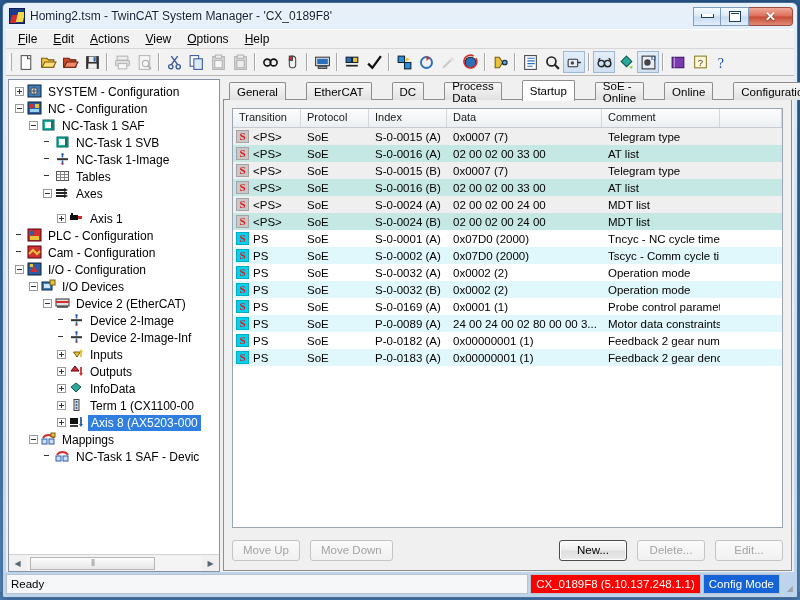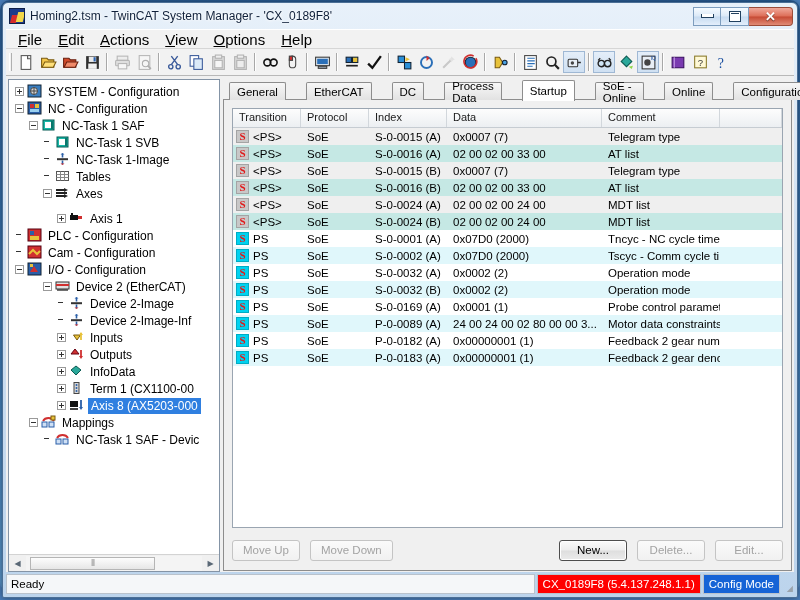--- a/index.html
+++ b/index.html
@@ -8,21 +8,20 @@
     width: 800px; height: 600px;
     overflow: hidden;
     font-family: "Liberation Sans", sans-serif;
     font-size: 11px;
     background: #4a7ebb;
   }
   .desktop {
     width: 800px; height: 592px;
     background: linear-gradient(180deg,#2a5d96 0%,#3d7ab5 60%,#5a95c9 100%);
     position: relative;
-    border-radius: 10px;
   }
   
   .window {
     position: absolute; left: 2px; top: 2px;
     width: 796px; height: 596px;
     background: linear-gradient(180deg,#e8f1fa 0%,#cfe0f2 40%,#bcd4ec 100%);
     border: 1px solid #4b6f96;
     border-radius: 6px 6px 2px 2px;
     box-shadow: 0 0 6px rgba(0,0,0,.45);
     display: flex; flex-direction: column;
@@ -86,21 +85,21 @@
   .menubar {
     flex: 0 0 20px; height: 20px;
     background: #f2f2f2;
     border-top: 1px solid #fff;
     border-bottom: 1px solid #d6d6d6;
     display: flex; align-items: center;
     padding-left: 4px;
     margin: 0 3px;
   }
   .menu-item {
-    padding: 2px 8px; font-size: 15px; color: #000; cursor: default;
+    padding: 2px 8px; font-size: 12px; color: #000; cursor: default;
   }
   .menu-item u { text-decoration: underline; }
   
   .toolbar {
     flex: 0 0 27px; height: 27px;
     background: #f2f2f2;
     border-bottom: 1px solid #b8b8b8;
     display: flex; align-items: center;
     margin: 0 3px;
     padding-left: 3px;
@@ -640,20 +639,29 @@
             </div>
             <div class="tnode" style="padding-left: 4px;">
               <div class="expander"></div>
               <div class="ticon"><svg width="16" height="14" viewBox="0 0 16 14">
                   <rect x="1" y="1" width="13" height="12" fill="#2a5fa8" stroke="#123"></rect>
                   <path d="M3 10l4-6 4 6z" fill="#d03030"></path>
                   <rect x="3" y="2" width="3" height="3" fill="#e8c23a"></rect>
                 </svg></div>
               <span class="tlabel">I/O - Configuration</span>
             </div>
+            <div class="tnode" style="padding-left: 18px;">
+              <div class="expander"></div>
+              <div class="ticon"><svg width="16" height="14" viewBox="0 0 16 14">
+                  <rect x="1" y="3" width="10" height="8" fill="#3a7ec0" stroke="#123"></rect>
+                  <rect x="3" y="5" width="6" height="4" fill="#cfe6f8"></rect>
+                  <rect x="9" y="1" width="5" height="5" fill="#e8c23a" stroke="#7a5a10"></rect>
+                </svg></div>
+              <span class="tlabel">I/O Devices</span>
+            </div>
             <div class="tnode" style="padding-left: 32px;">
               <div class="expander"></div>
               <div class="ticon"><svg width="16" height="14" viewBox="0 0 16 14">
                   <rect x="1" y="3" width="13" height="7" fill="#e0e0e0" stroke="#333"></rect>
                   <rect x="1" y="5" width="13" height="2" fill="#d03030"></rect>
                   <path d="M2 11h11" stroke="#333" stroke-width="1.4"></path>
                 </svg></div>
               <span class="tlabel">Device 2 (EtherCAT)</span>
             </div>
             <div class="tnode" style="padding-left: 46px;">
@@ -927,19 +935,19 @@
             <div style="width:10px"></div>
             <div class="btn disabled">Edit...</div>
           </div>
 
         </div>
       </div>
     </div>
 
     <div class="statusbar">
       <div class="sb-main">Ready</div>
-      <div class="sb-cell red">CX_0189F8 (5.4.137.248.1.1)</div>
+      <div class="sb-cell red">CX_0189F8 (5.10.137.248.1.1)</div>
       <div class="sb-cell blue">Config Mode</div>
       <div class="sb-grip">◢</div>
     </div>
 
   </div>
 </div>
 
 </body></html>

